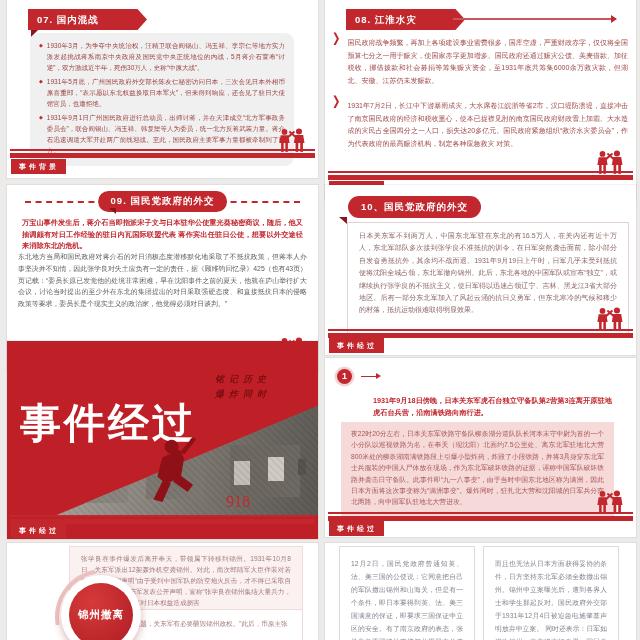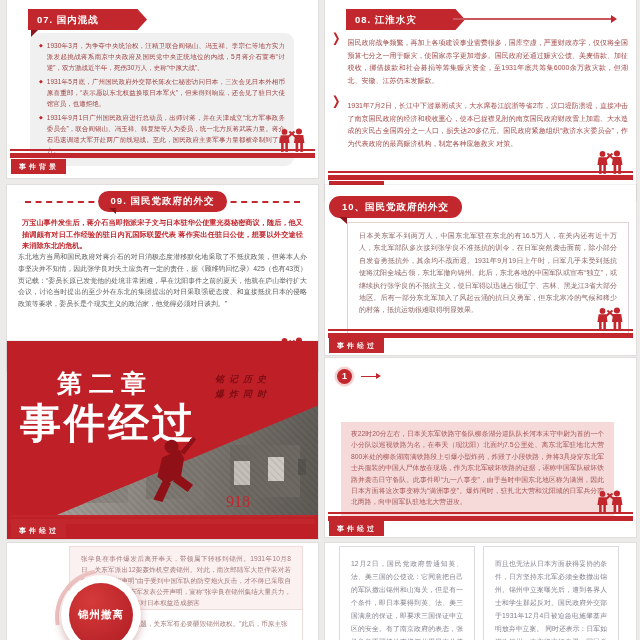--- a/index.html
+++ b/index.html
@@ -39,21 +39,21 @@
   .dash{position:absolute;top:16px;width:80px;border-top:2px dashed #c1272d;}
   .pill{position:absolute;left:50%;transform:translateX(-50%);top:6px;background:#c1272d;color:#fff;
         font-weight:bold;font-size:9.5px;padding:4px 13px;border-radius:11px;white-space:nowrap;letter-spacing:1px;}
   .pill-tail{position:absolute;left:102px;top:23px;width:0;height:0;
              border-right:7px solid #8c161b;border-bottom:6px solid transparent;}
   .s09-intro{position:absolute;left:15px;right:15px;top:32px;color:#c1272d;font-weight:bold;
              font-size:7.2px;line-height:11.5px;text-align:justify;}
   .s09-body{position:absolute;left:11px;right:11px;top:66px;color:#5c5c5c;
             font-size:6.9px;line-height:11.8px;text-align:justify;}
   
-  .bubble{position:absolute;left:4px;top:11px;height:22px;background:#c1272d;border-radius:12px;
+  .bubble{position:absolute;left:23px;top:11px;height:22px;background:#c1272d;border-radius:12px;
           color:#fff;font-weight:bold;font-size:9.5px;line-height:22px;padding:0 13px;letter-spacing:1px;}
   .bubble-tail{position:absolute;left:14px;top:32px;width:0;height:0;
                border-right:8px solid #8c161b;border-bottom:7px solid transparent;}
   .s10-box{position:absolute;left:22px;top:37px;width:258px;height:100px;border:1px solid #e2d2d2;
            padding:7px 11px;color:#8d6565;font-size:7px;line-height:12.4px;text-align:justify;}
   
   .chapter{background:#bf2027;}
   .ch-photo{position:absolute;left:0;top:0;right:0;height:174px;
             background:linear-gradient(100deg,#bcb7b1 0%,#9a948e 35%,#7b766f 65%,#5c5853 100%);
             clip-path:polygon(16% 100%,100% 37%,100% 100%,0 100%);}
@@ -216,21 +216,20 @@
   <div class="f-thick" style="bottom:17px"></div>
   <div class="f-tab" style="bottom:2px">事件经过</div>
 </div>
 
 <div class="slide chapter" style="left:7px;top:341px;width:311px;height:198px">
   <div class="ch-photo">
     <div class="ch-ruin1"></div>
     <div class="ch-ruin2"></div>
     <div class="ch-grain"></div>
   </div>
-  <div class="ch-label">第二章</div>
   <div class="ch-title">事件经过</div>
   <div class="ch-motto">
     <div>铭记历史</div>
     <div>爆炸同时</div>
   </div>
   <div class="ch-918">918</div>
   <svg class="charge" viewBox="0 0 70 60">
     <g fill="#8f1016">
         <circle cx="44" cy="10" r="6"></circle>
         <path d="M34 17l16-3 2 8-6 14-14 4-6-8z"></path>
@@ -240,20 +239,21 @@
       </g>
   </svg>
   <div class="f-thin" style="bottom:22px"></div>
   <div class="f-thick" style="bottom:15px"></div>
   <div class="f-tab" style="bottom:1px">事件经过</div>
 </div>
 
 <div class="slide" style="left:325px;top:358px;width:311px;height:179px">
   <div class="step-circle">1</div>
   <div class="step-arrow"></div>
+  <div class="war-lead">1931年9月18日傍晚，日本关东军虎石台独立守备队第2营第3连离开原驻地虎石台兵营，沿南满铁路向南行进。</div>
   <div class="war-box">夜22时20分左右，日本关东军铁路守备队柳条湖分遣队队长河本末守中尉为首的一个小分队以巡视铁路为名，在奉天（现沈阳）北面约7.5公里处、离东北军驻地北大营800米处的柳条湖南满铁路段上引爆小型炸药，炸毁了小段铁路，并将3具身穿东北军士兵服装的中国人尸体放在现场，作为东北军破坏铁路的证据，诬称中国军队破坏铁路并袭击日守备队。此事件即“九一八事变”，由于当时中国东北地区称为满洲，因此日本方面将这次事变称为“满洲事变”。爆炸同时，驻扎北大营和沈阳城的日军兵分南北两路，向中国军队驻地北大营进攻。</div>
   <svg class="soldiers" style="right:8px;bottom:22px" viewBox="0 0 40 28">
     <g fill="#c1272d">
         <circle cx="10" cy="4.5" r="3.4"></circle>
         <path d="M5.5 8.5h9l1.5 9h-12z"></path>
         <rect x="6" y="17" width="3" height="11"></rect>
         <rect x="11" y="17" width="3" height="11"></rect>
         <path d="M13 10l8-7 1.5 1.8-8 7z"></path>
         <circle cx="27" cy="4" r="3.6"></circle>
         <path d="M22.5 8h9.5l1.5 9.5H21z"></path>

